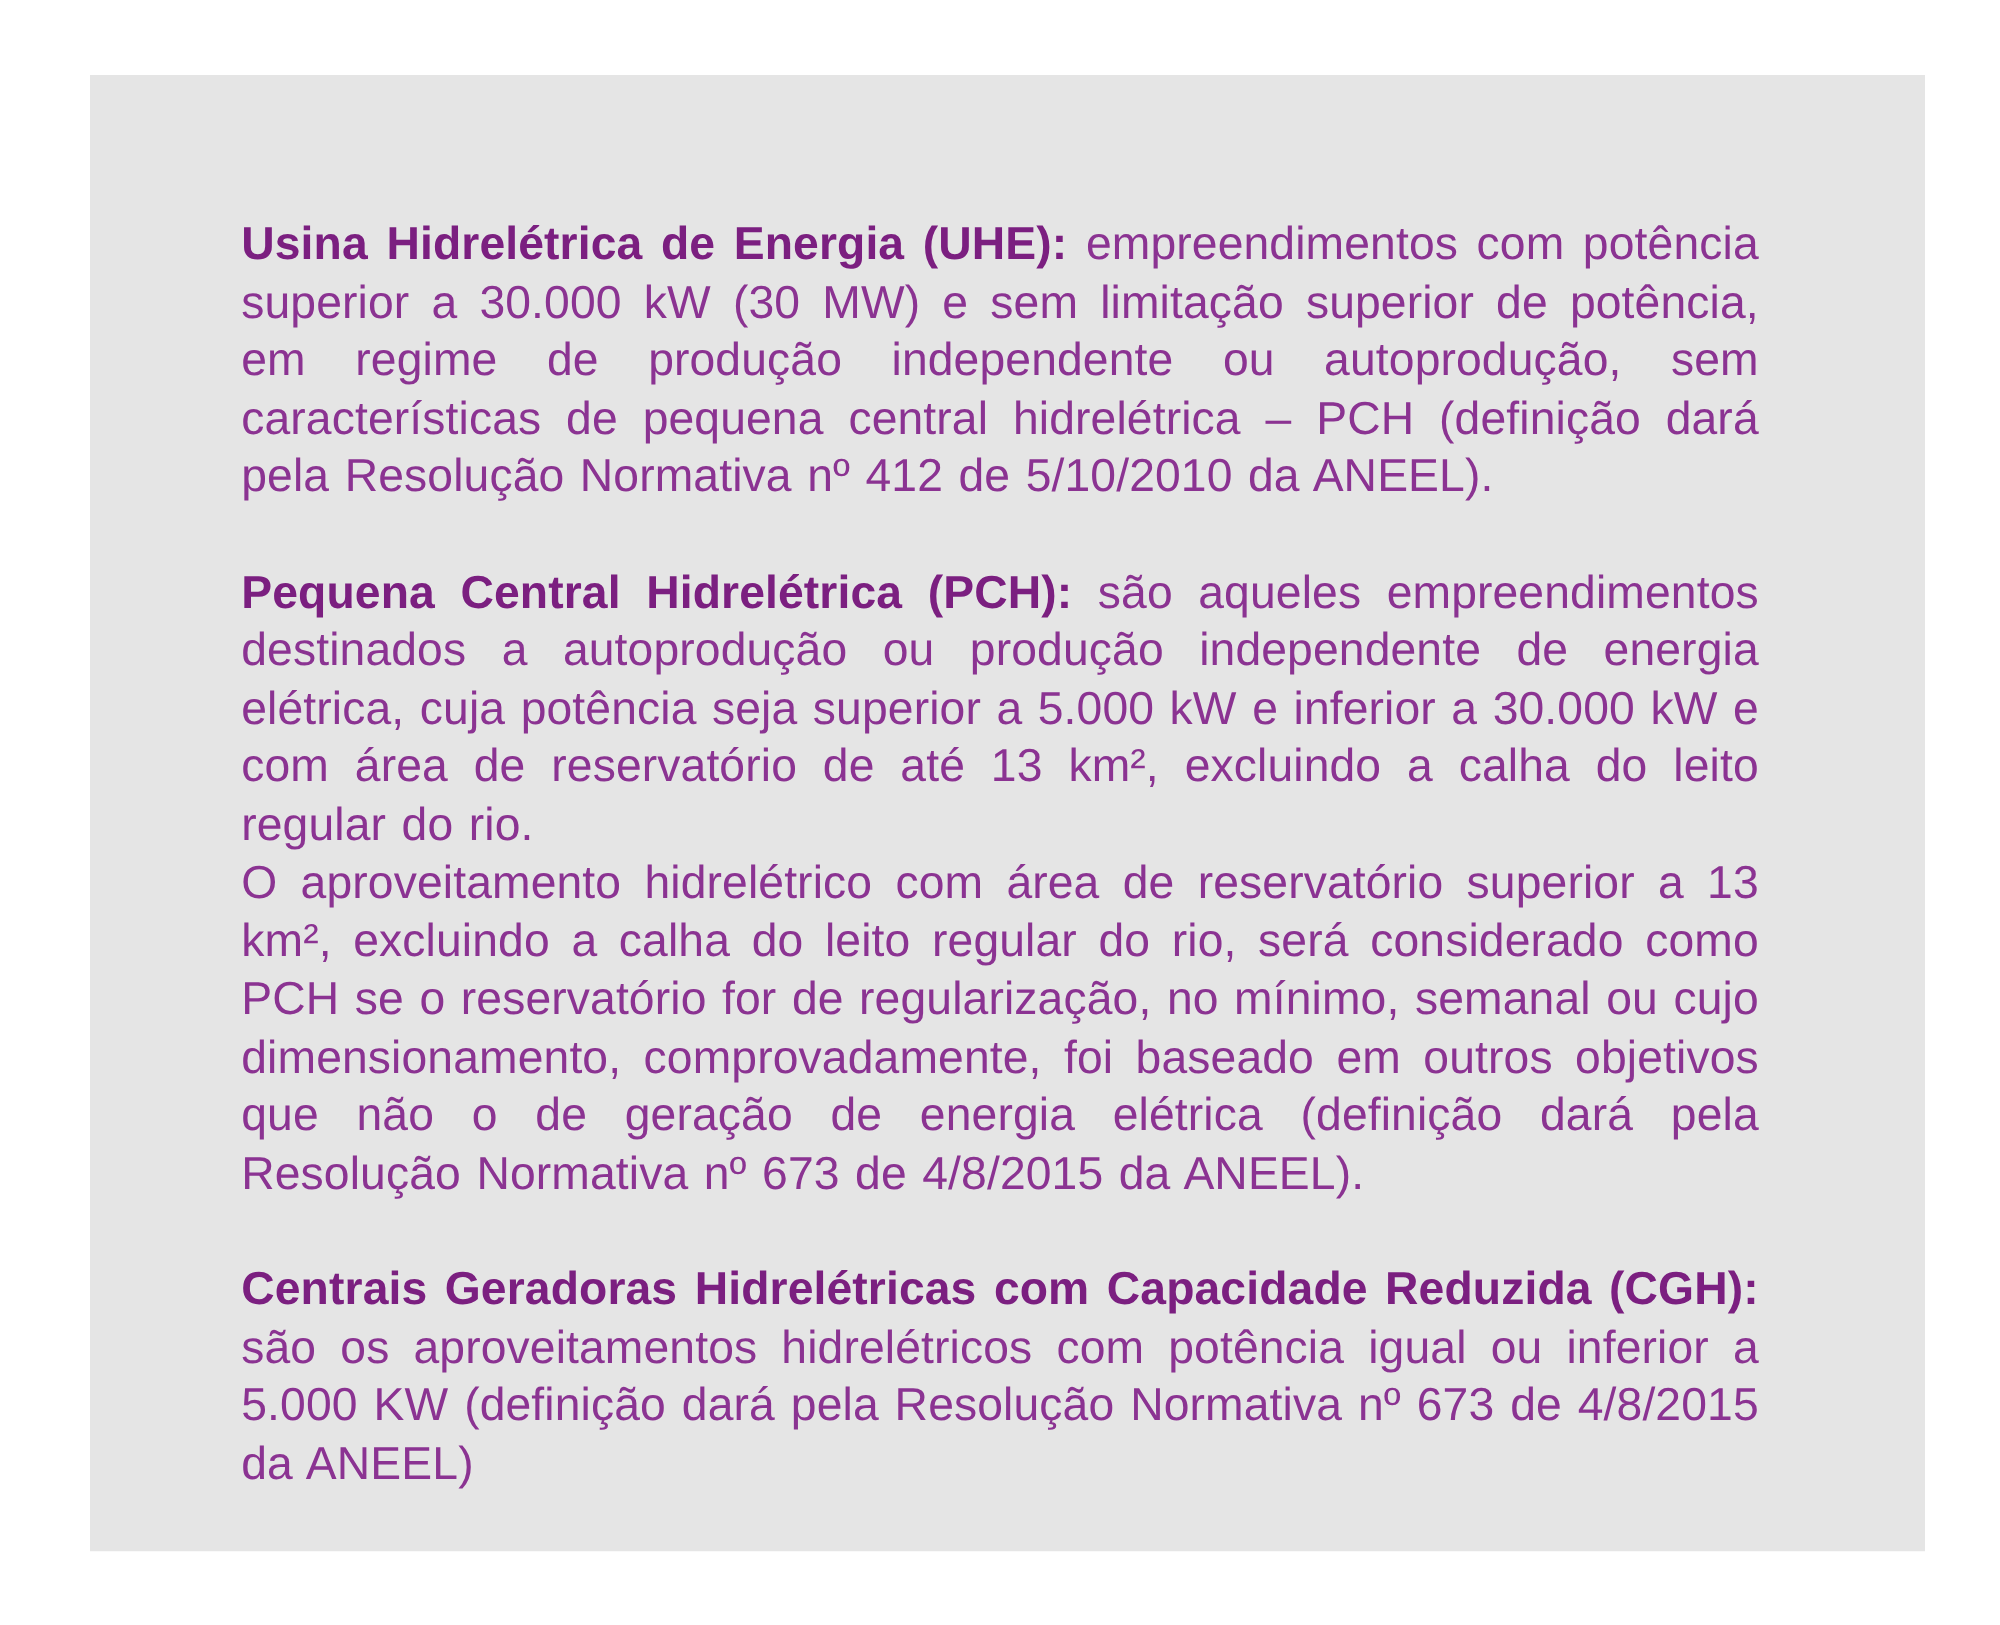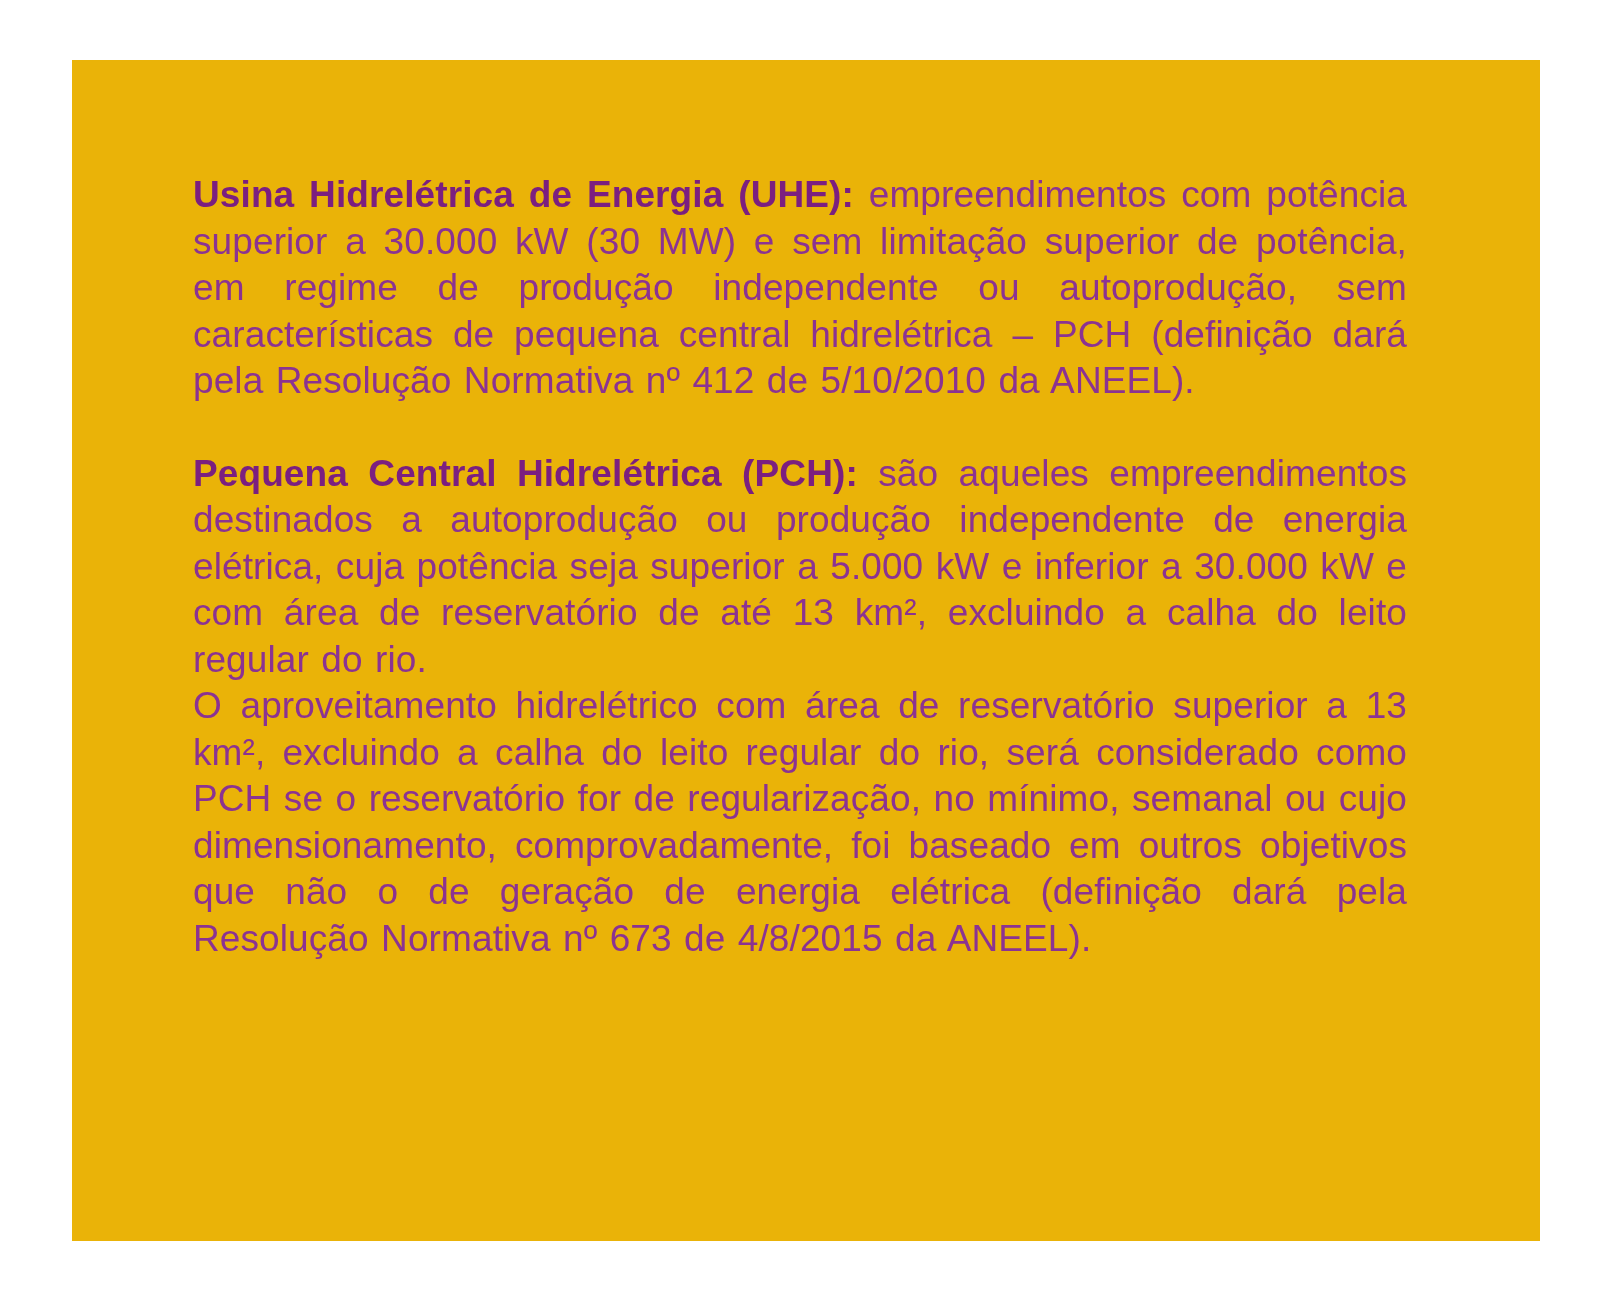--- a/index.html
+++ b/index.html
@@ -15,21 +15,21 @@
     background: #ffffff;
     overflow: hidden;
     font-family: "Liberation Sans", "DejaVu Sans", sans-serif;
   }
   .panel {
     position: absolute;
     left: 72px;
     top: 60px;
     width: 1468px;
     height: 1181px;
-    background: #eab308;
+    background: #e5e5e5;
   }
   .text-block {
     position: absolute;
     left: 121px;
     top: 112px;
     width: 1214px;
     font-size: 37px;
     line-height: 46.5px;
     letter-spacing: 0.1px;
     word-spacing: 2px;
@@ -51,16 +51,17 @@
 <body>
 
 <div class="page">
   <div class="panel">
     <div class="text-block">
 
       <p><span class="term">Usina Hidrelétrica de Energia (UHE):</span><span> empreendimentos com potência superior a 30.000 kW (30 MW) e sem limitação superior de potência, em regime de produção independente ou autoprodução, sem características de pequena central hidrelétrica – PCH (definição dará pela Resolução Normativa nº 412 de 5/10/2010 da ANEEL).</span></p>
 
       <p><span class="term">Pequena Central Hidrelétrica (PCH):</span><span> são aqueles empreendimentos destinados a autoprodução ou produção independente de energia elétrica, cuja potência seja superior a 5.000 kW e inferior a 30.000 kW e com área de reservatório de até 13 km², excluindo a calha do leito regular do rio.</span><br><span>O aproveitamento hidrelétrico com área de reservatório superior a 13 km², excluindo a calha do leito regular do rio, será considerado como PCH se o reservatório for de regularização, no mínimo, semanal ou cujo dimensionamento, comprovadamente, foi baseado em outros objetivos que não o de geração de energia elétrica (definição dará pela Resolução Normativa nº 673 de 4/8/2015 da ANEEL).</span></p>
 
+      <p><span class="term">Centrais Geradoras Hidrelétricas com Capacidade Reduzida (CGH):</span><span> são os aproveitamentos hidrelétricos com potência igual ou inferior a 5.000 KW (definição dará pela Resolução Normativa nº 673 de 4/8/2015 da ANEEL)</span></p>
 
     </div>
   </div>
 </div>
 
 </body></html>

